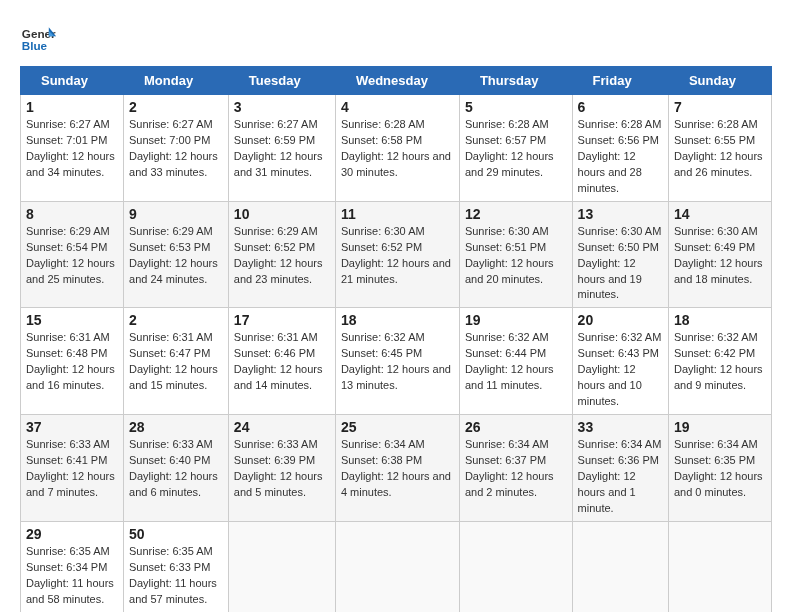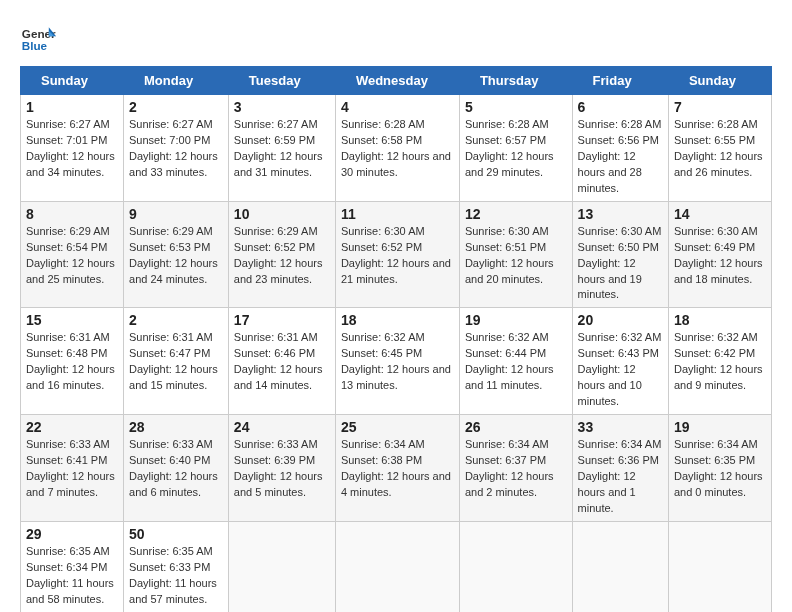--- a/index.html
+++ b/index.html
@@ -146,21 +146,21 @@
         <td><span class="day-num">18</span>
 <span class="day-info">Sunrise: 6:32 AM<br>Sunset: 6:45 PM<br>Daylight: 12 hours and 13 minutes.</span></td>
         <td><span class="day-num">19</span>
 <span class="day-info">Sunrise: 6:32 AM<br>Sunset: 6:44 PM<br>Daylight: 12 hours and 11 minutes.</span></td>
         <td><span class="day-num">20</span>
 <span class="day-info">Sunrise: 6:32 AM<br>Sunset: 6:43 PM<br>Daylight: 12 hours and 10 minutes.</span></td>
         <td><span class="day-num">18</span>
 <span class="day-info">Sunrise: 6:32 AM<br>Sunset: 6:42 PM<br>Daylight: 12 hours and 9 minutes.</span></td>
       </tr>
       <tr>
-        <td><span class="day-num">22</span>
+        <td><span class="day-num">37</span>
 <span class="day-info">Sunrise: 6:33 AM<br>Sunset: 6:41 PM<br>Daylight: 12 hours and 7 minutes.</span></td>
         <td><span class="day-num">28</span>
 <span class="day-info">Sunrise: 6:33 AM<br>Sunset: 6:40 PM<br>Daylight: 12 hours and 6 minutes.</span></td>
         <td><span class="day-num">24</span>
 <span class="day-info">Sunrise: 6:33 AM<br>Sunset: 6:39 PM<br>Daylight: 12 hours and 5 minutes.</span></td>
         <td><span class="day-num">25</span>
 <span class="day-info">Sunrise: 6:34 AM<br>Sunset: 6:38 PM<br>Daylight: 12 hours and 4 minutes.</span></td>
         <td><span class="day-num">26</span>
 <span class="day-info">Sunrise: 6:34 AM<br>Sunset: 6:37 PM<br>Daylight: 12 hours and 2 minutes.</span></td>
         <td><span class="day-num">33</span>

